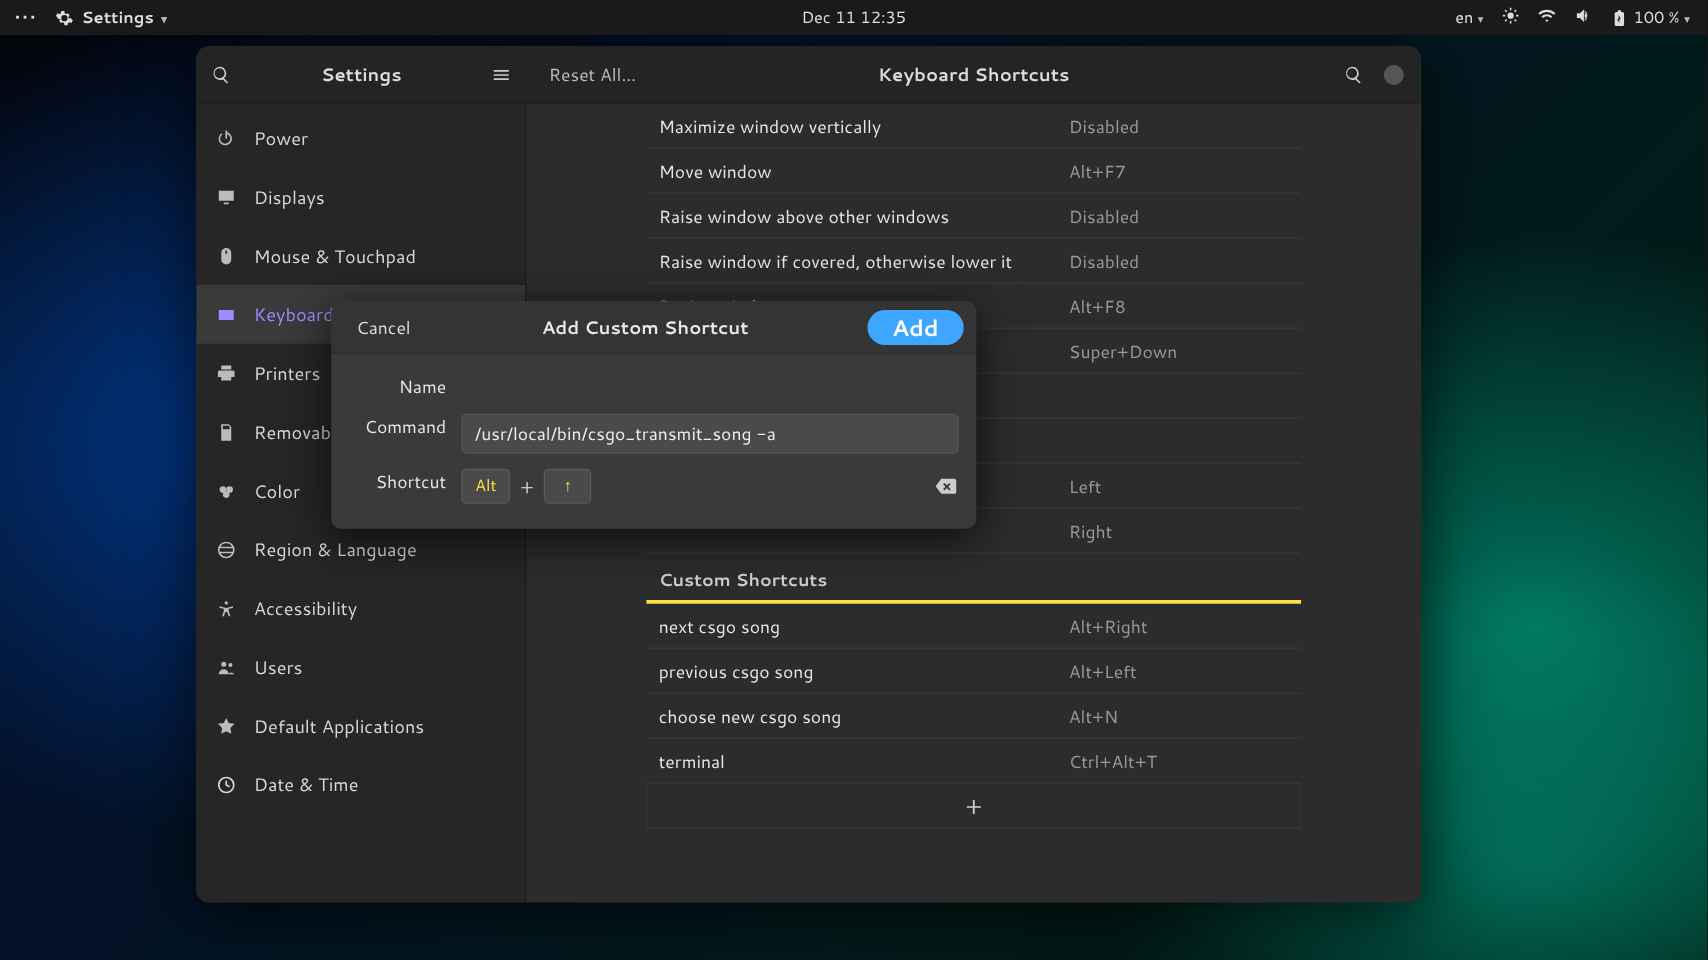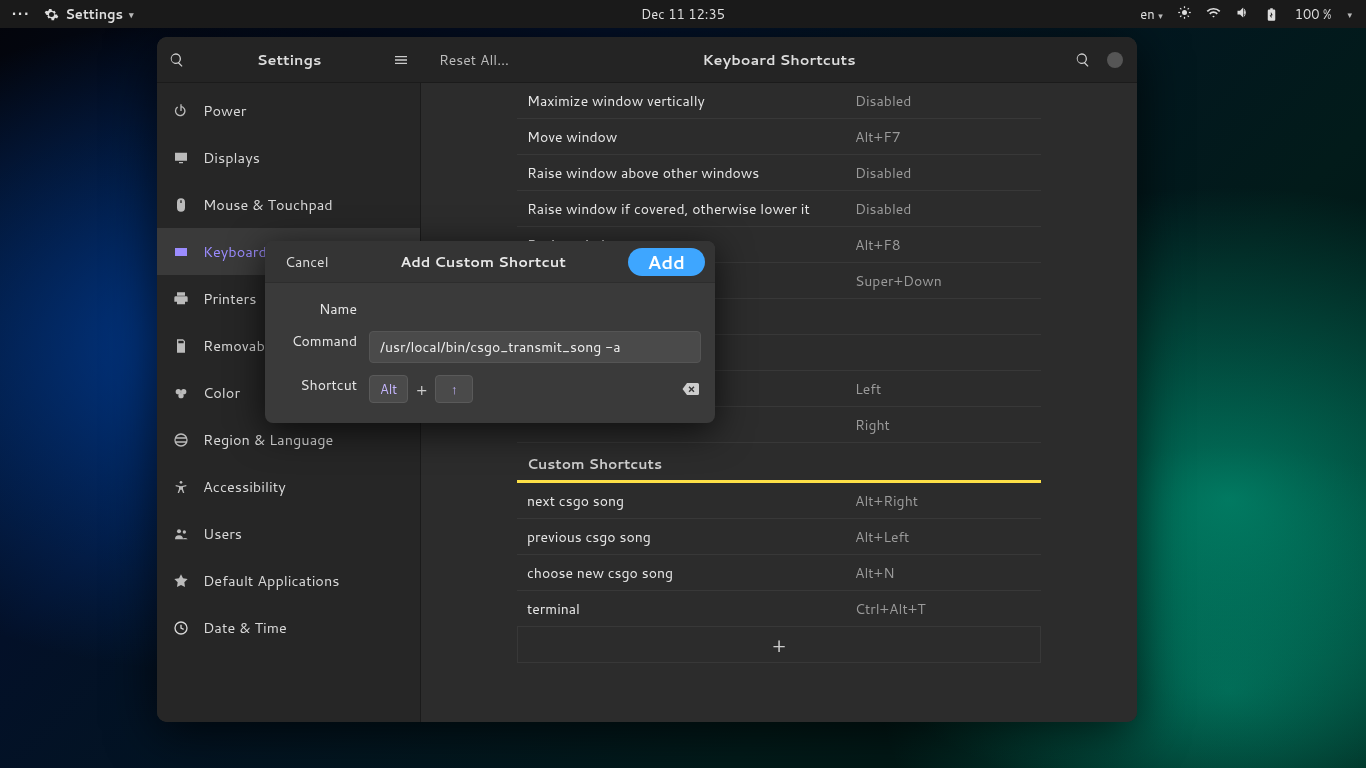--- a/index.html
+++ b/index.html
@@ -81,21 +81,21 @@
   }
   .row .lbl { flex:1; color:#e6e6e6; padding-left:10px; }
   .row .val { width:190px; color:#9a9a9a; padding-left:4px; }
   .section-hdr { font-weight:700; color:#d0d0d0; height:40px; display:flex; align-items:flex-end; padding:0 10px 6px; font-size:14px; border-bottom:3px solid #fde047; }
   .addrow { height:36px; display:flex; align-items:center; justify-content:center; color:#ccc; font-size:20px; border:1px solid #383838; border-top:none; }
 
   
   .dialog {
     position:absolute;
     left: 265px; top: 241px;
-    width: 450px;
+    width: 516px;
     background: #3a3a3a;
     border-radius: 8px;
     box-shadow: 0 8px 36px rgba(0,0,0,.7);
     color:#e8e8e8; z-index:40;
     overflow:hidden;
   }
   .dlg-hdr {
     height:42px; display:flex; align-items:center; justify-content:space-between;
     padding:0 10px; border-bottom:1px solid #2d2d2d;
     background:#343434;
@@ -110,21 +110,21 @@
   .frow { display:flex; align-items:flex-start; margin-bottom:12px; }
   .frow label { width:78px; text-align:right; margin-right:12px; font-size:14px; color:#e6e6e6; }
   .frow input[type=text] {
     flex:1; height:32px; background:#4a4a4a; border:1px solid #555; border-radius:4px;
     color:#eee; padding:0 10px; font-size:14px; outline:none;
   }
   .shortcut-area { flex:1; display:flex; align-items:center; gap:8px; }
   .keycap {
     background:#4a4a4a; border:1px solid #5a5a5a; border-radius:4px;
     height:28px; min-width:38px; padding:0 10px; display:flex; align-items:center; justify-content:center;
-    font-size:13px; color:#c4b5fd;
+    font-size:13px; color:#fde047;
   }
   .keyplus { color:#ccc; }
   .clear-sc { margin-left:auto; width:22px; height:18px; fill:#ccc; cursor:pointer; }
 </style>
 </head>
 <body>
 
 <div class="wallpaper"></div>
 
 <div class="panel">
@@ -153,21 +153,21 @@
           <line x1="5" y1="19" x2="7" y2="17"></line>
           <line x1="17" y1="7" x2="19" y2="5"></line>
         </g>
       </svg>
     <svg viewBox="0 0 24 24">
         <path d="M12 20l-2-2a3 3 0 014 0zM5 13a10 10 0 0114 0l-2 2a7 7 0 00-10 0zM1 9a16 16 0 0122 0l-2 2A13 13 0 003 11z"></path>
       </svg>
     <svg viewBox="0 0 24 24">
         <path d="M4 9v6h4l5 5V4L8 9H4zm12 3a4 4 0 00-2-3.5v7A4 4 0 0016 12zm-2-7v2a7 7 0 010 10v2a9 9 0 000-14z"></path>
       </svg>
-    <span style="display:flex;align-items:center;gap:16px">
+    <span style="display:flex;align-items:center;gap:4px">
       <svg viewBox="0 0 24 24">
           <path d="M16 4h-2V2h-4v2H8a2 2 0 00-2 2v14a2 2 0 002 2h8a2 2 0 002-2V6a2 2 0 00-2-2zm-4 14l-3-5h2V8l3 5h-2z"></path>
         </svg>
       <span>100 %</span>
       <span class="chev">▾</span>
     </span>
   </div>
 </div>
 
 <div class="win">

